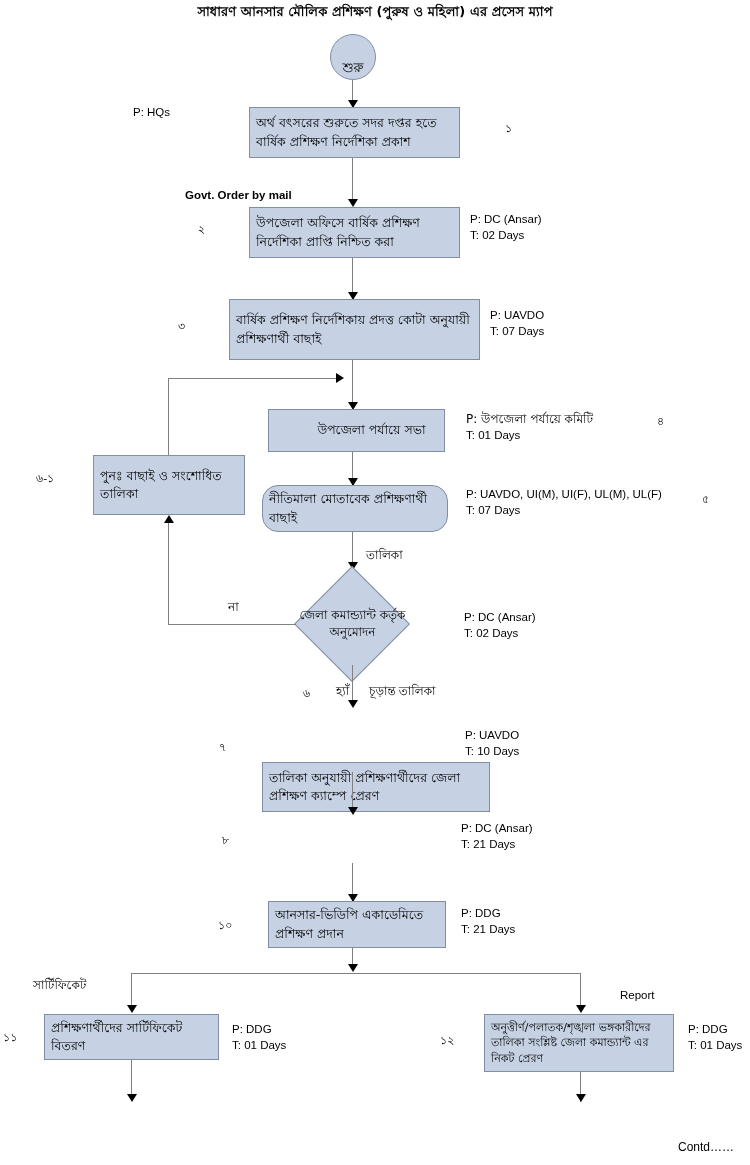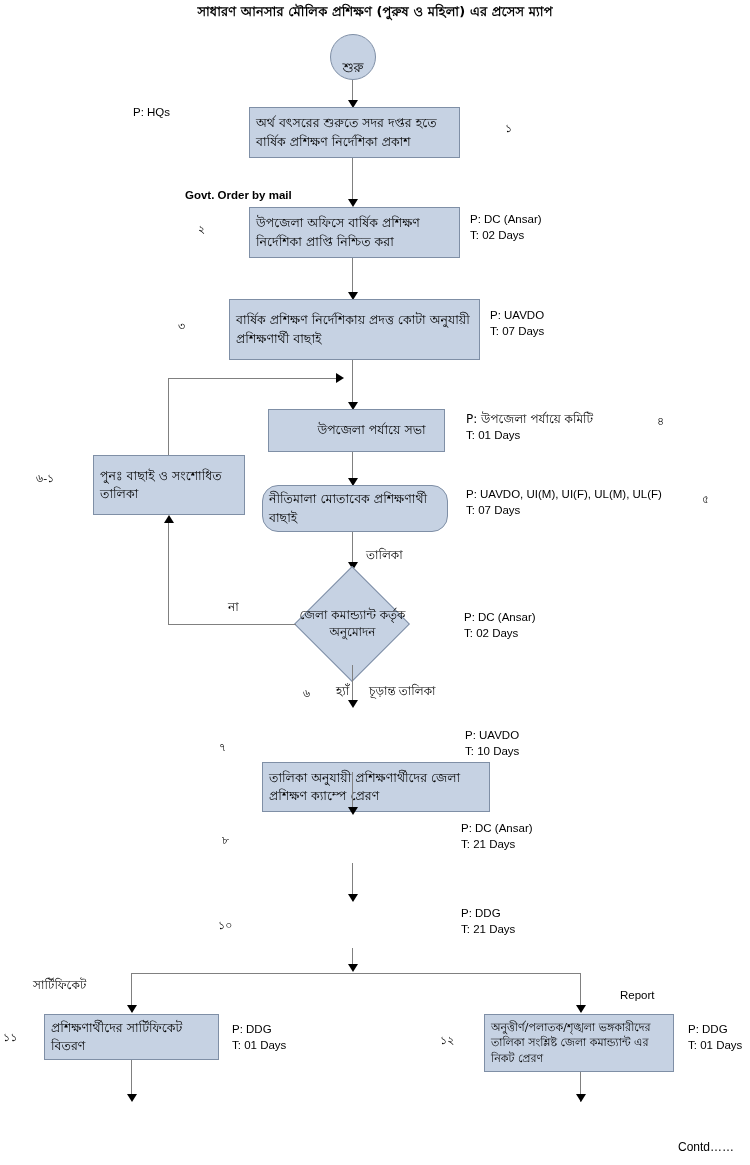--- a/index.html
+++ b/index.html
@@ -248,20 +248,23 @@
   <div class="abs vline" style="left:352px; top:772px; height:40px;"></div>
   <div class="abs arrow-down" style="left:348px; top:807px;"></div>
 
   <div class="abs num" style="left:222px; top:832px;">৮</div>
   <div class="abs ann" style="left:461px; top:821px;">P: DC (Ansar)</div>
   <div class="abs ann" style="left:461px; top:837px;">T: 21 Days</div>
 
   <div class="abs vline" style="left:352px; top:863px; height:38px;"></div>
   <div class="abs arrow-down" style="left:348px; top:894px;"></div>
 
+  <div class="abs node" style="left:268px; top:901px; width:178px; height:47px;">
+    <span>আনসার-ভিডিপি একাডেমিতে প্রশিক্ষণ প্রদান</span>
+  </div>
   <div class="abs num" style="left:218px; top:917px;">১০</div>
   <div class="abs ann" style="left:461px; top:906px;">P: DDG</div>
   <div class="abs ann" style="left:461px; top:922px;">T: 21 Days</div>
 
   <div class="abs vline" style="left:352px; top:948px; height:22px;"></div>
   <div class="abs arrow-down" style="left:348px; top:964px;"></div>
 
   <div class="abs hline" style="left:131px; top:973px; width:449px;"></div>
 
   <div class="abs vline" style="left:131px; top:973px; height:39px;"></div>

